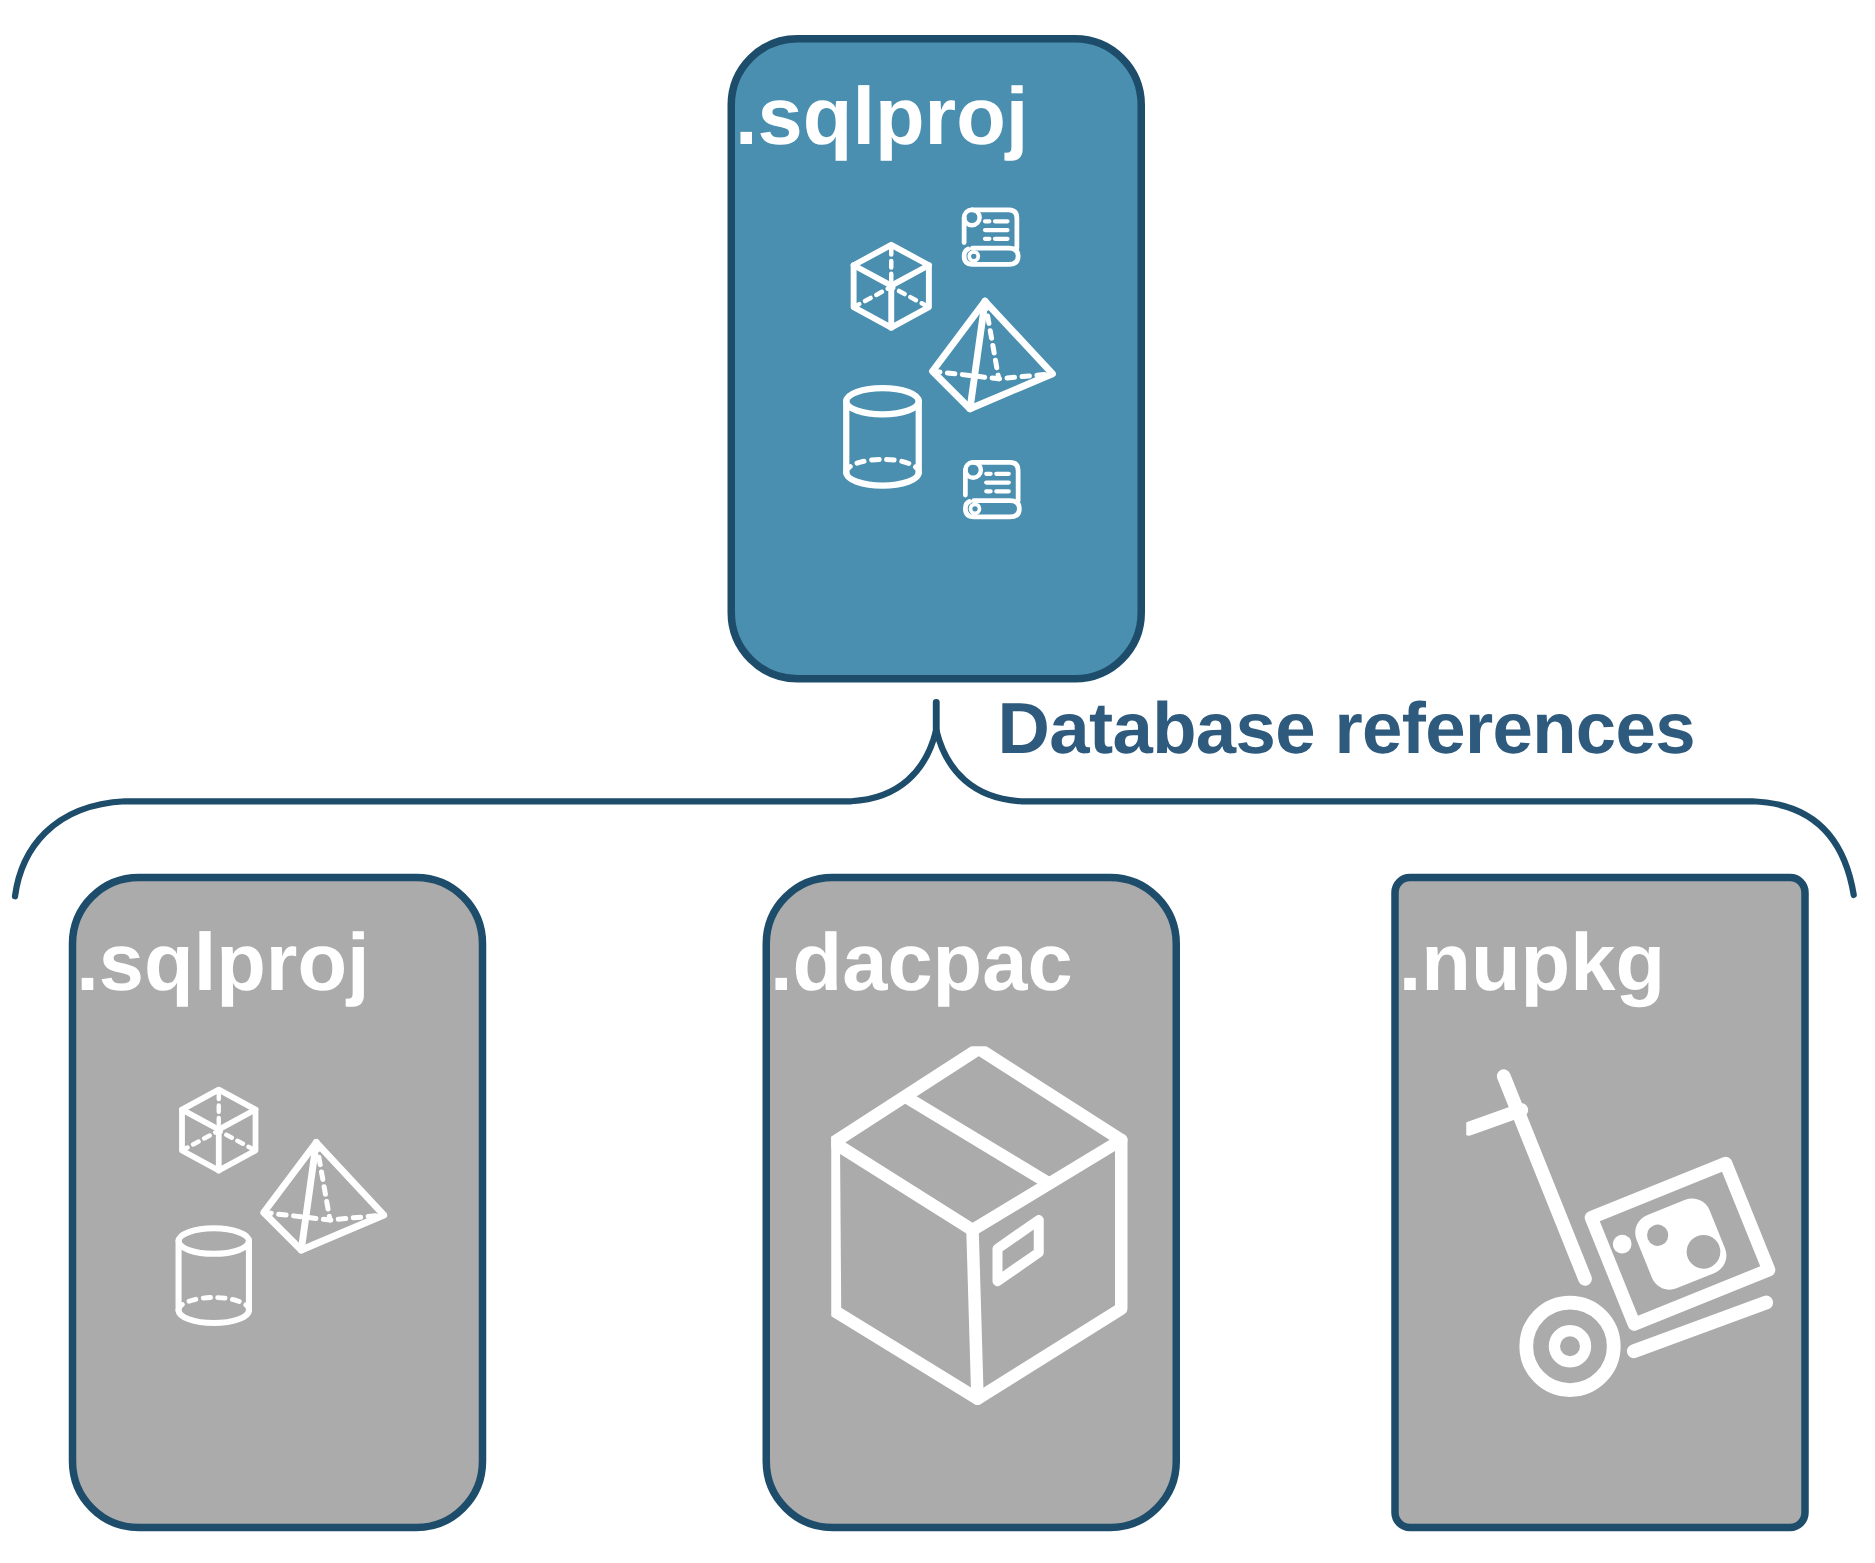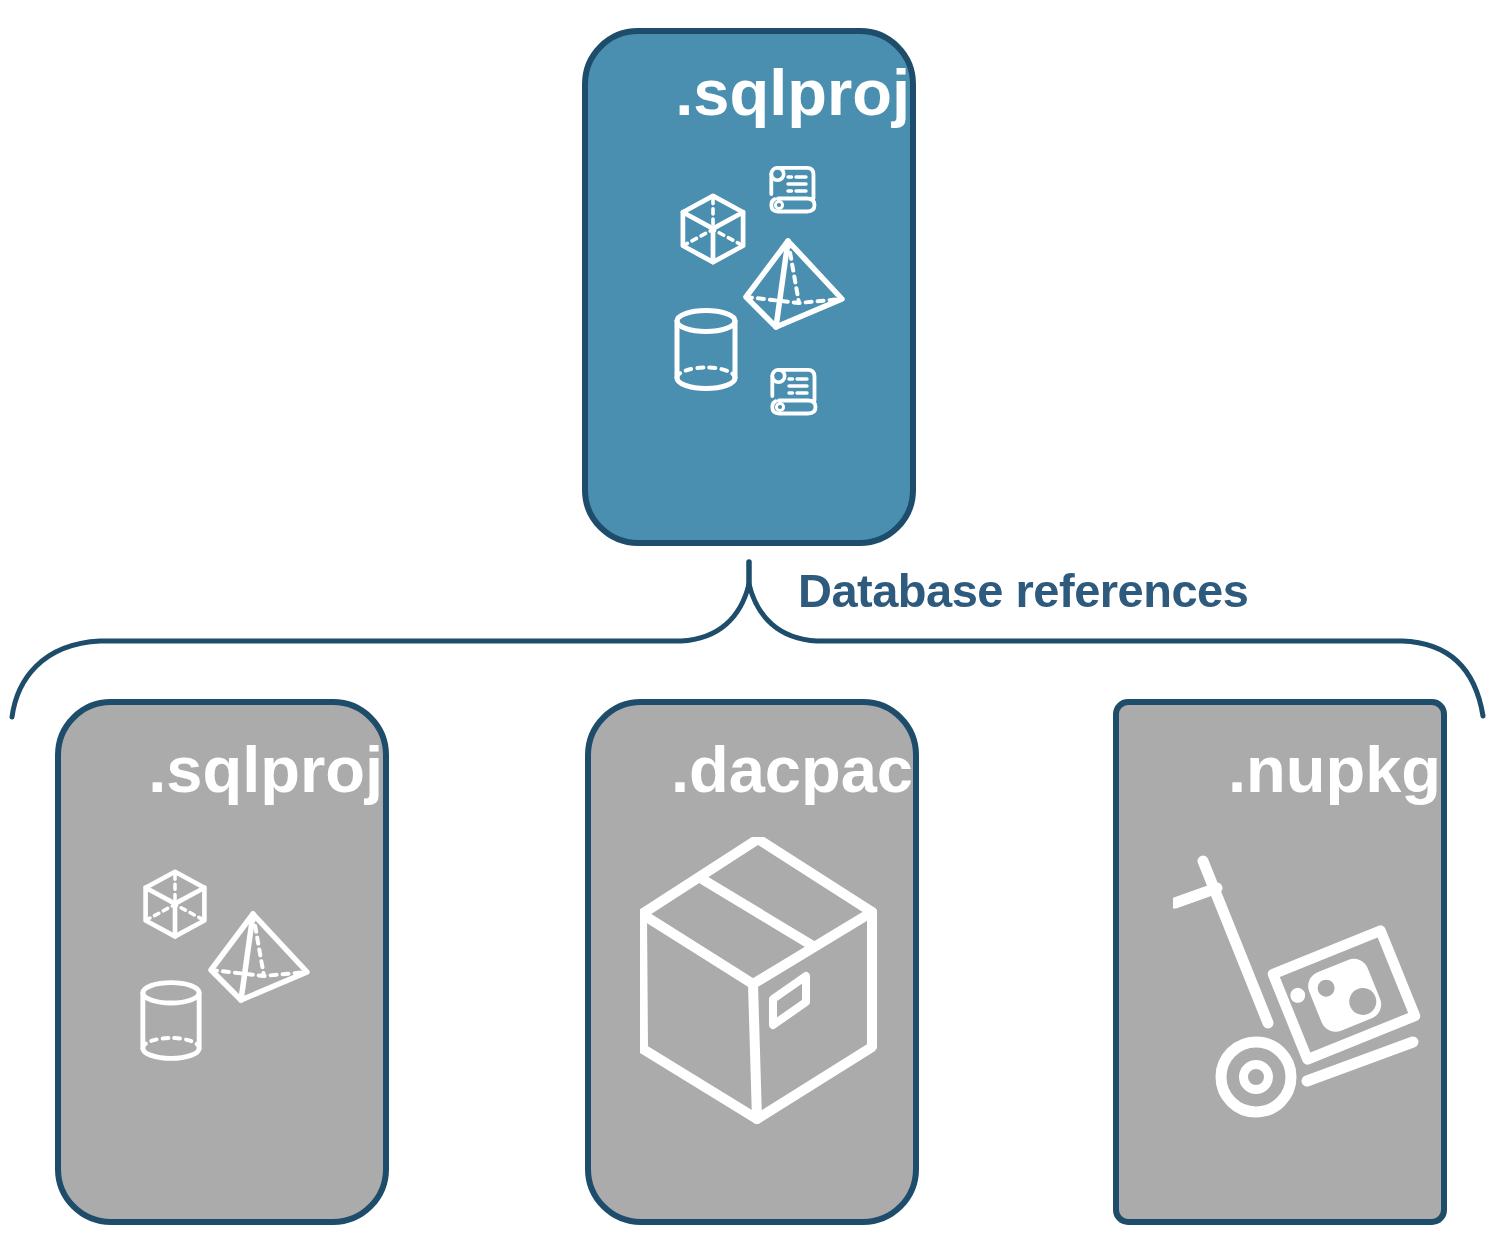--- a/index.html
+++ b/index.html
@@ -13,38 +13,38 @@
   .card{
     position:absolute;
     box-sizing:border-box;
     border:6px solid var(--border);
     border-radius:56px;
     z-index:1;
   }
   .card.root{ background:var(--root-fill); left:582px; top:28px; width:334px; height:518px; }
   .card.child{ background:var(--child-fill); width:334px; height:526px; top:699px; }
   #child-sqlproj{ left:55px; }
-  #child-dacpac{ left:585px; }
+  #child-dacpac{ left:610px; }
   #child-nupkg{ left:1113px;border-radius:15px; }
   .card-label{
-    text-align:right;
+    text-align:left;
     font-weight:bold;
     font-size:65px;
     color:var(--label-color);
     margin-top:28px;
     letter-spacing:0px;
     line-height:1.15;
   }
   .card.root .card-label{ margin-top:22px; }
   .abs{ position:absolute; }
   .stroke-icon{ stroke:var(--icon-stroke); fill:none; stroke-linecap:round; stroke-linejoin:round; }
   #connector-svg{ position:absolute; left:0; top:0; z-index:0; }
   #connector-label{
-    position:absolute; left:798px; top:563px;
-    font-weight:bold; font-size:47px; letter-spacing:-0.5px;
+    position:absolute; left:798px; top:549px;
+    font-weight:bold; font-size:58px; letter-spacing:-0.5px;
     color:var(--connector-label-color);
     white-space:nowrap;
     text-align:right;
   }
 </style>
 </head>
 <body>
 
 <div id="canvas">
 

